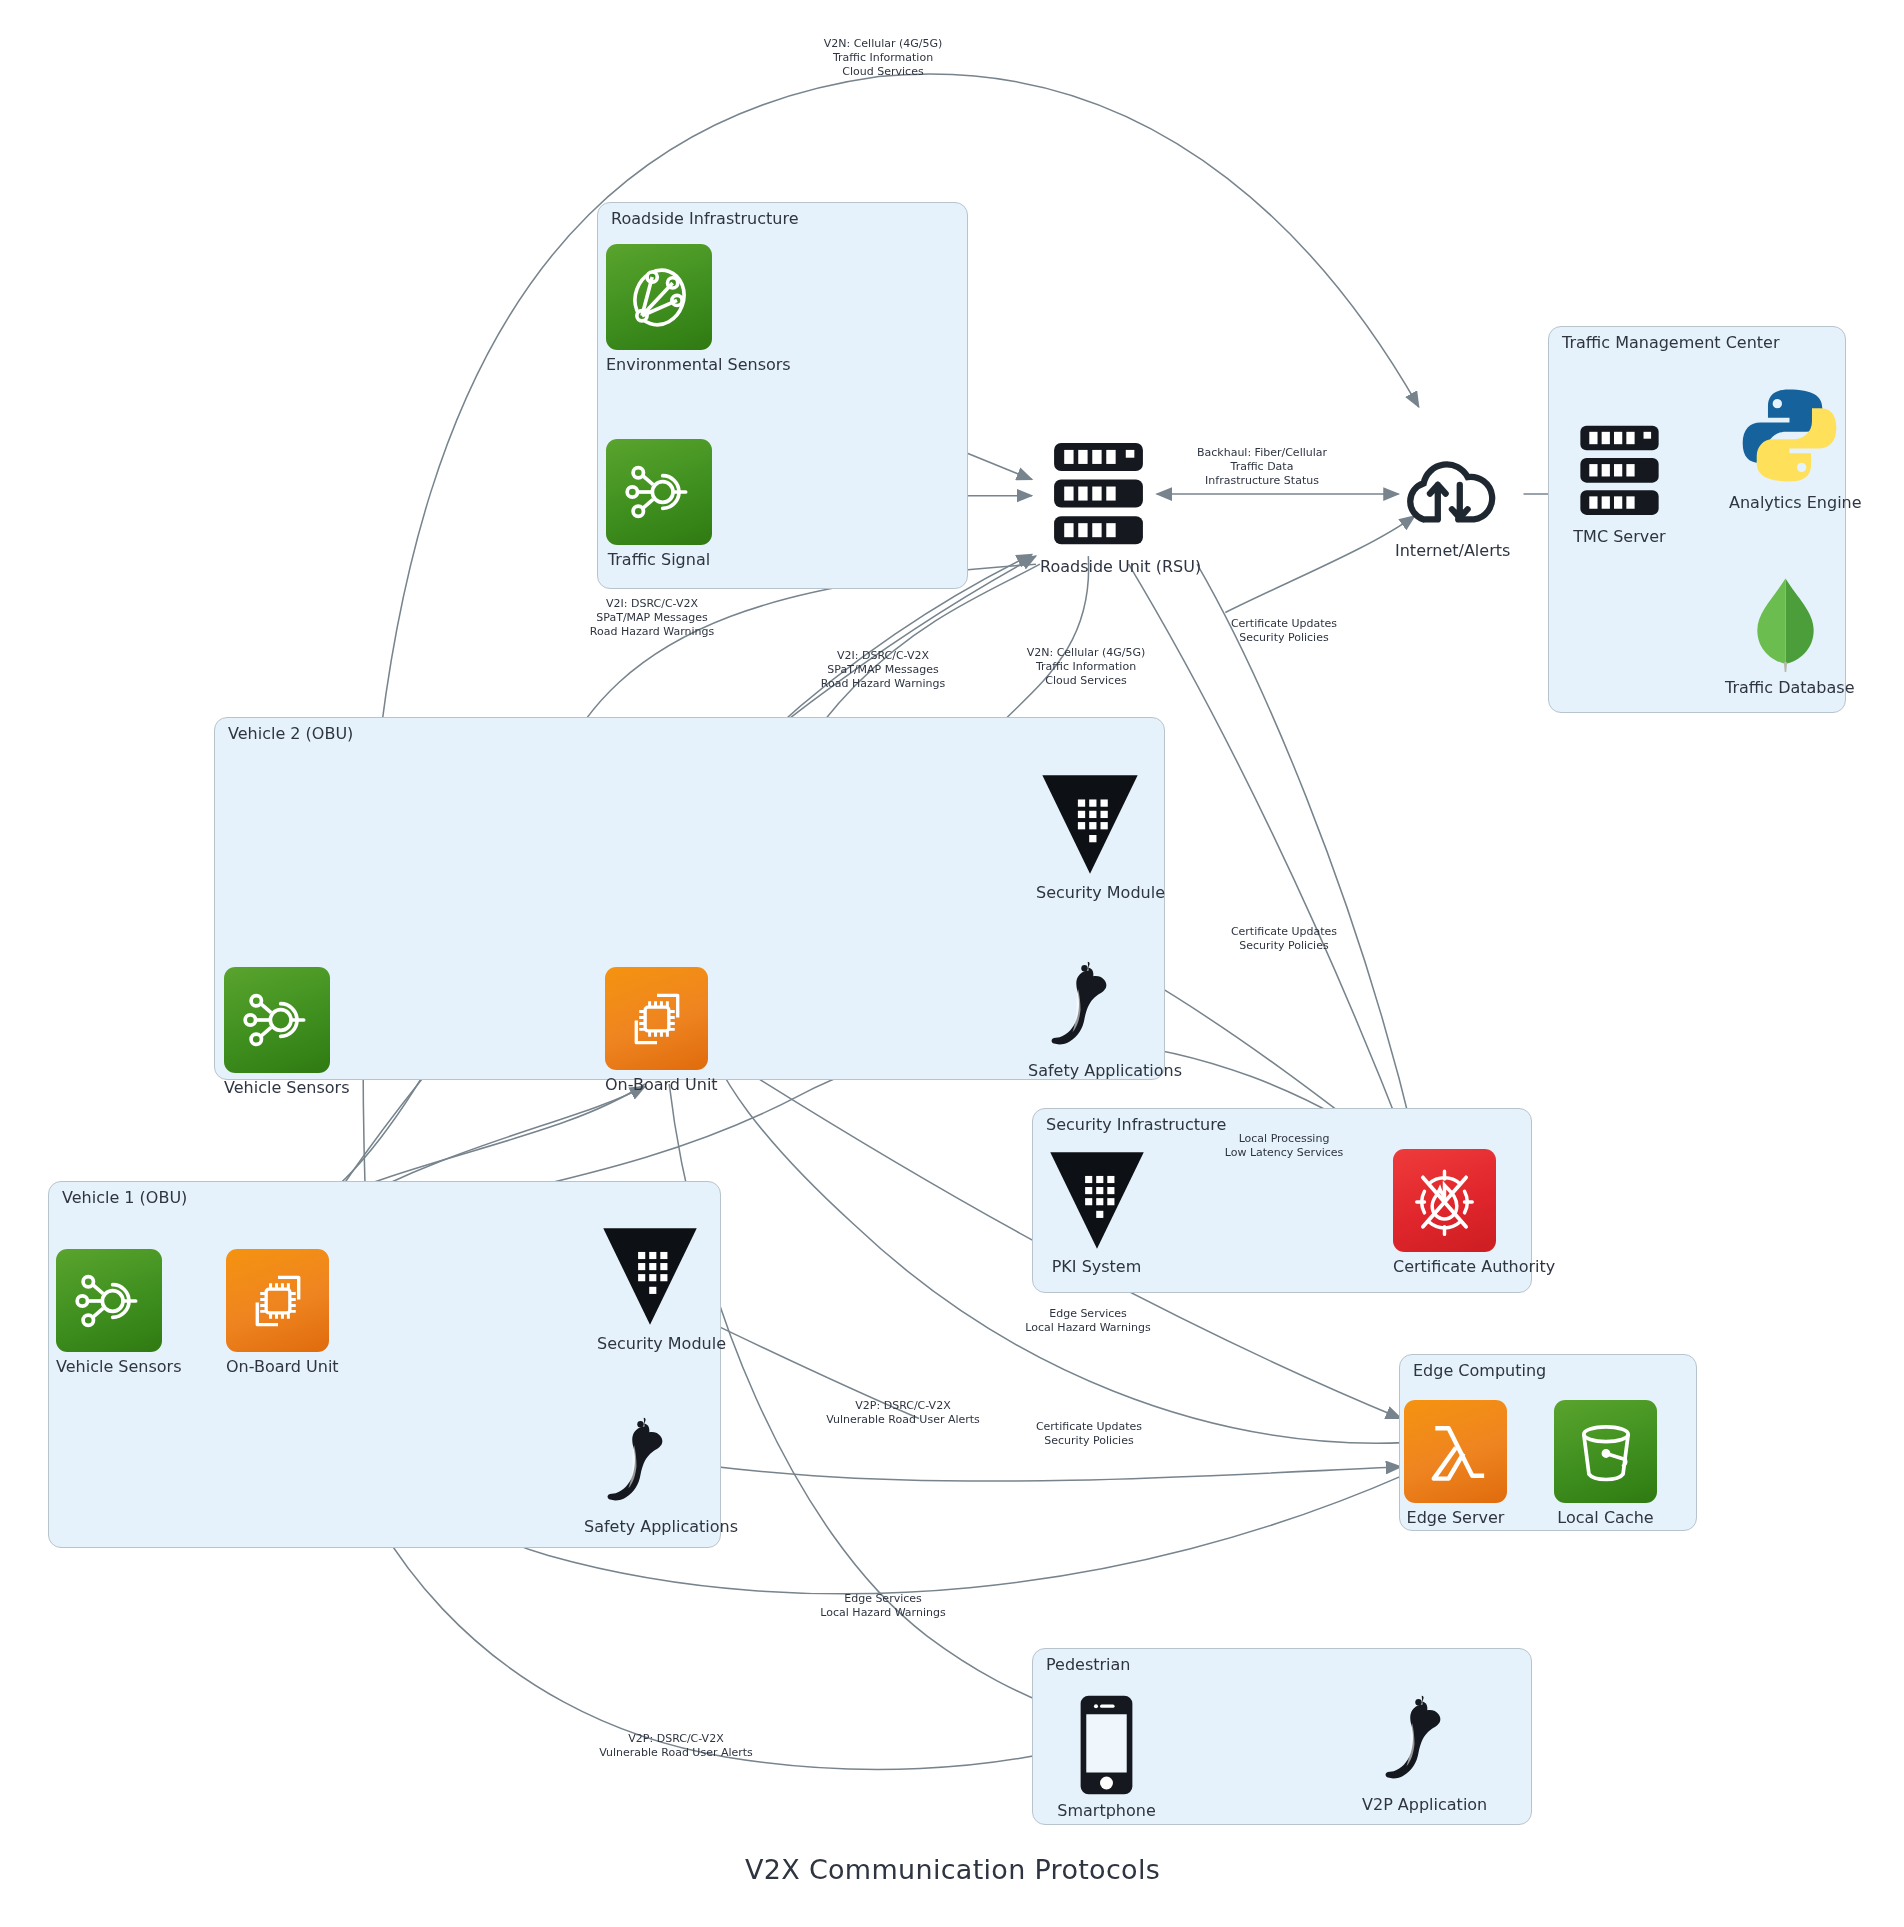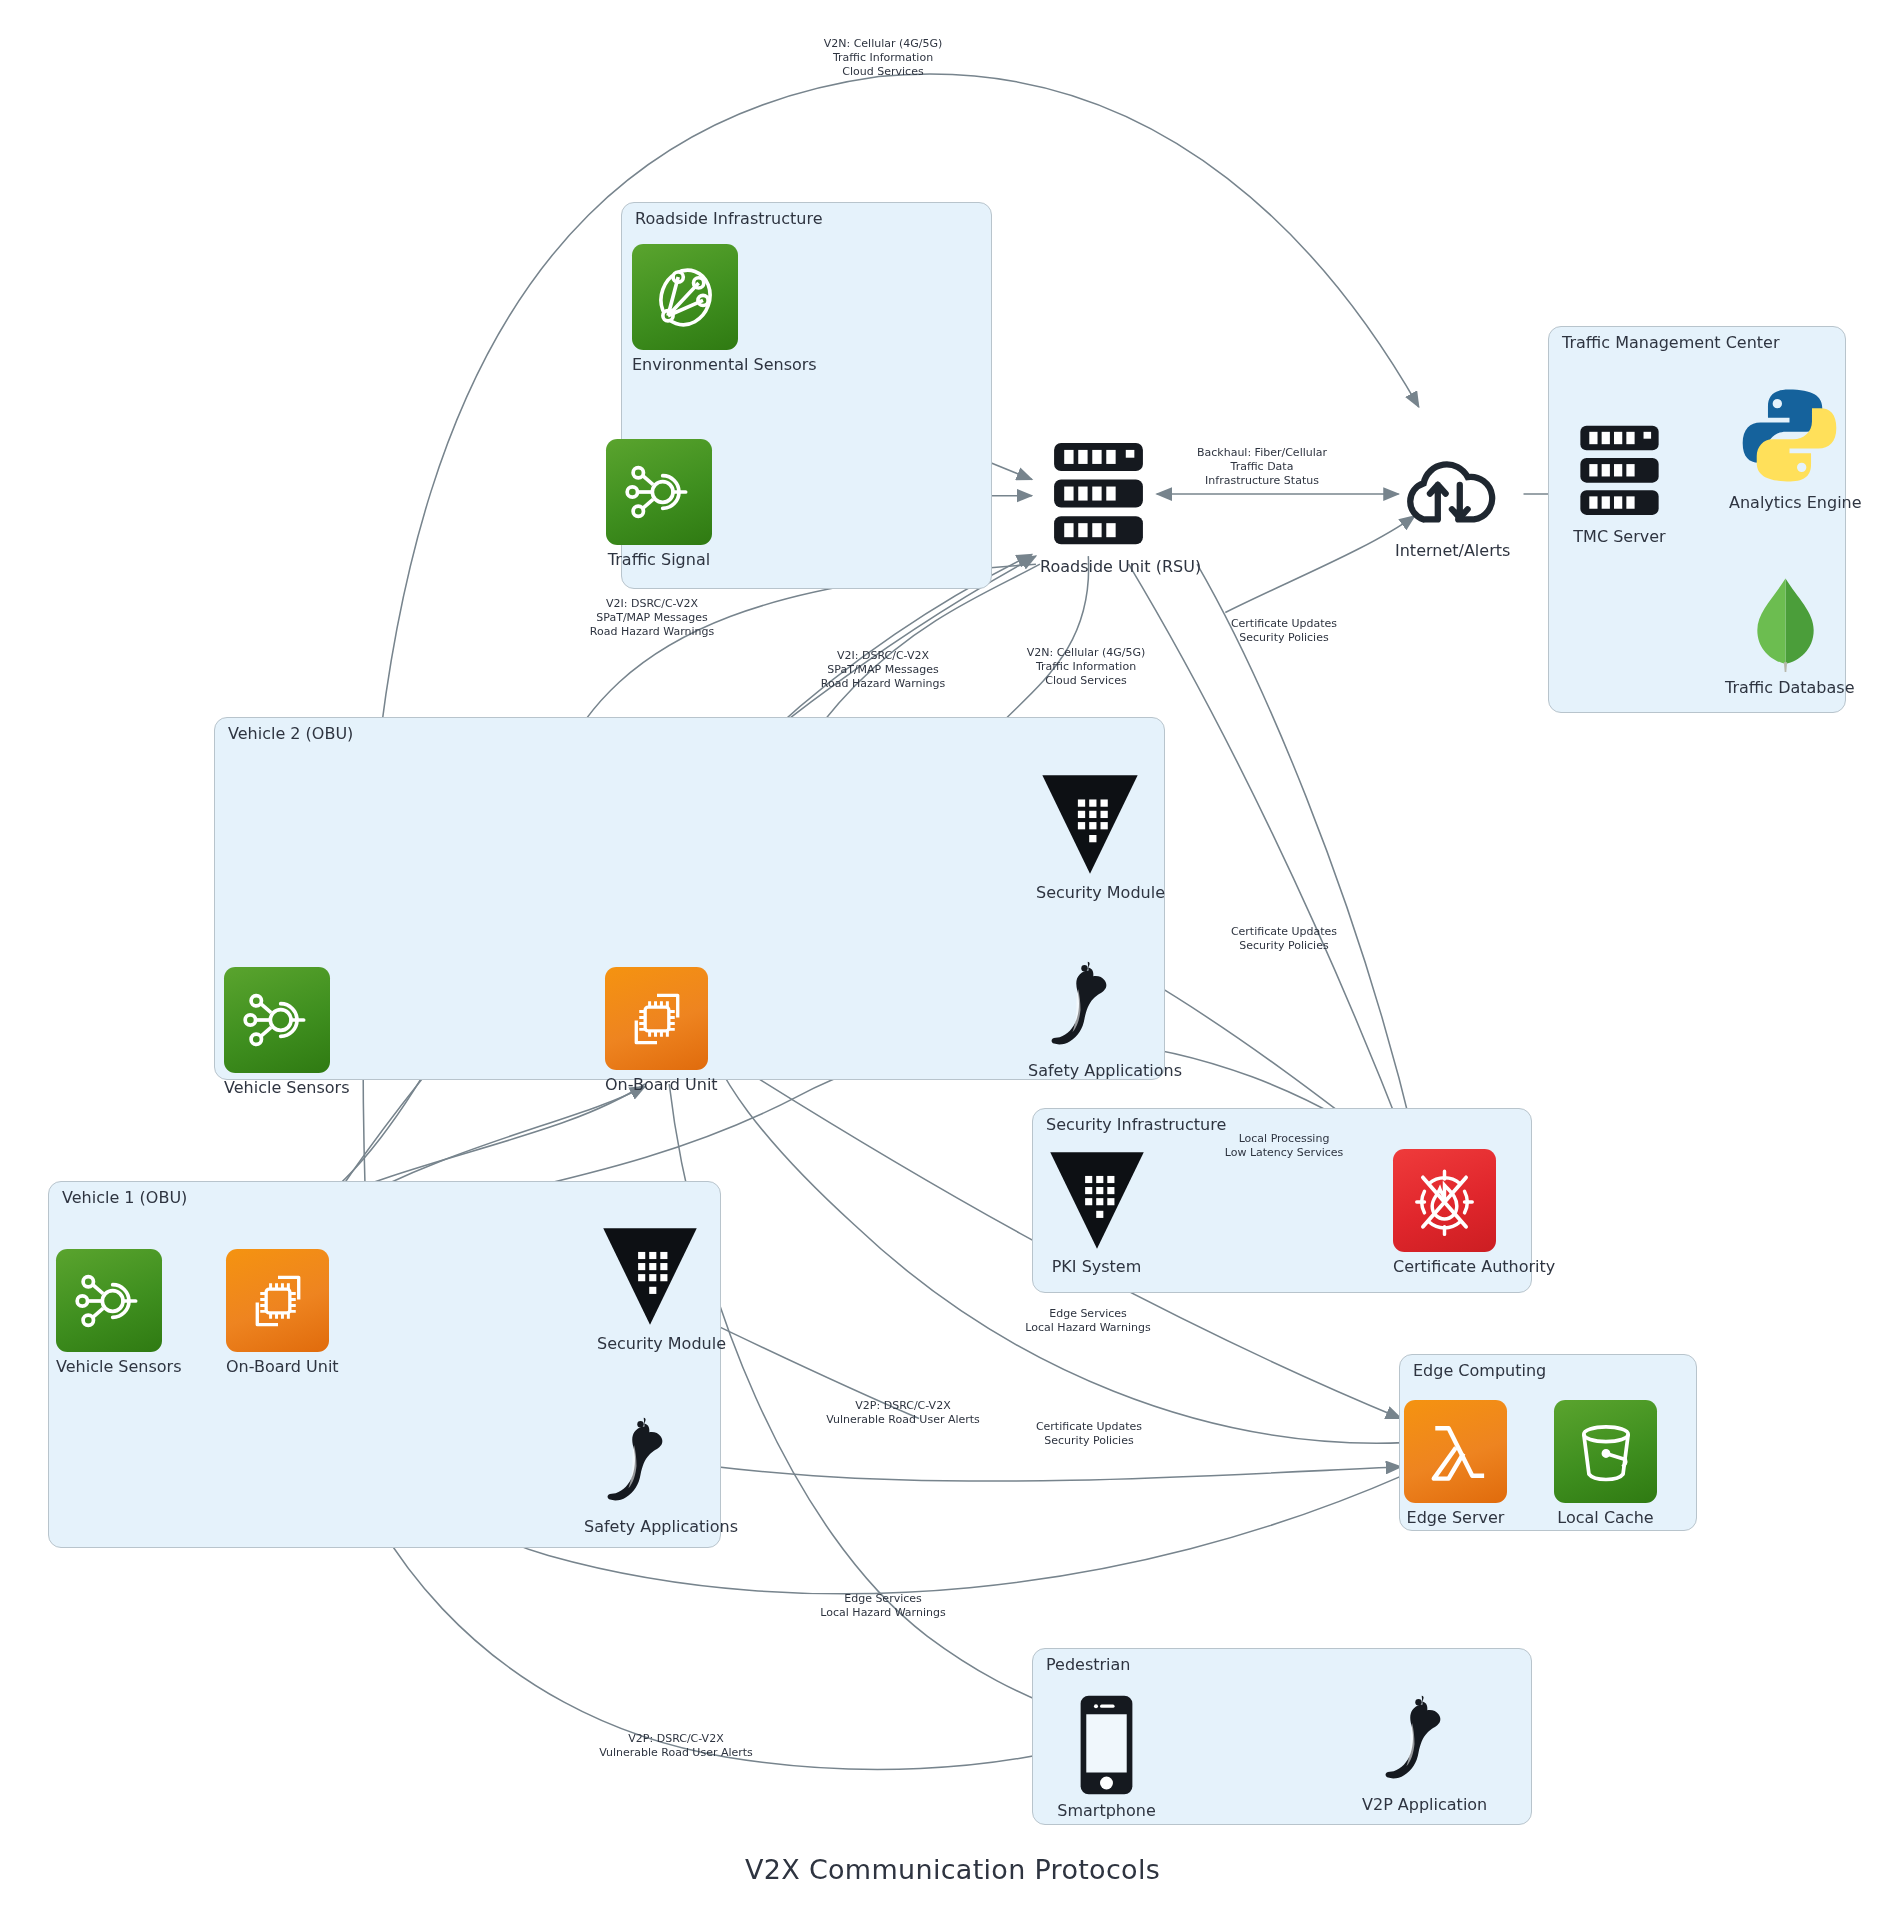--- a/index.html
+++ b/index.html
@@ -165,21 +165,21 @@
       <path d="M 830,1345 C 860,1600 980,1900 1150,2030 C 1230,2090 1290,2110 1310,2120" marker-end="url(#ah)"></path>
 
       <path d="M 400,1700 C 430,1900 600,2130 900,2180 C 1080,2210 1230,2190 1300,2175" marker-end="url(#ah)"></path>
 
       <path d="M 1440,2185 L 1690,2185" marker-end="url(#ah)"></path>
 
       <path d="M 1140,1760 C 1000,1700 880,1640 800,1602" marker-end="url(#ah)"></path>
     </g>
   </svg>
 
-  <div class="cluster" style="left:597px;top:202px;width:371px;height:387px;margin-left:24px;">
+  <div class="cluster" style="left:597px;top:202px;width:371px;height:387px;">
     <div class="cluster-label">Roadside Infrastructure</div>
   </div>
   <div class="cluster" style="left:1548px;top:326px;width:298px;height:387px;">
     <div class="cluster-label">Traffic Management Center</div>
   </div>
   <div class="cluster" style="left:214px;top:717px;width:951px;height:363px;">
     <div class="cluster-label">Vehicle 2 (OBU)</div>
   </div>
   <div class="cluster" style="left:1032px;top:1108px;width:500px;height:185px;">
     <div class="cluster-label">Security Infrastructure</div>
@@ -187,21 +187,21 @@
   <div class="cluster" style="left:1399px;top:1354px;width:298px;height:177px;">
     <div class="cluster-label">Edge Computing</div>
   </div>
   <div class="cluster" style="left:48px;top:1181px;width:673px;height:367px;">
     <div class="cluster-label">Vehicle 1 (OBU)</div>
   </div>
   <div class="cluster" style="left:1032px;top:1648px;width:500px;height:177px;">
     <div class="cluster-label">Pedestrian</div>
   </div>
 
-  <div class="node" style="left:632px;top:244px;width:98px;">
+  <div class="node" style="left:606px;top:244px;width:98px;">
     <div class="glyph tile green" style="width:106px;height:106px;">
       <svg width="73" height="73" viewBox="0 0 100 100" fill="none" stroke="#fff" stroke-width="5">
         <ellipse cx="50" cy="50" rx="33" ry="38" transform="rotate(20 50 50)"></ellipse>
         <circle cx="40" cy="22" r="7" fill="#3f8f1f"></circle>
         <circle cx="68" cy="30" r="7" fill="#3f8f1f"></circle>
         <circle cx="74" cy="54" r="7" fill="#3f8f1f"></circle>
         <circle cx="26" cy="75" r="7" fill="#3f8f1f"></circle>
         <path d="M26,75 L40,22 M26,75 L68,30 M26,75 L74,54" stroke-width="5"></path>
       </svg>
     </div>

